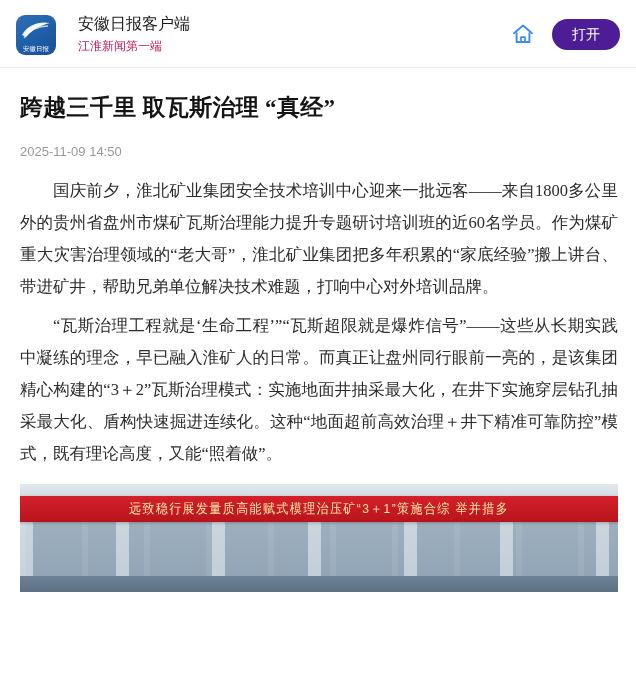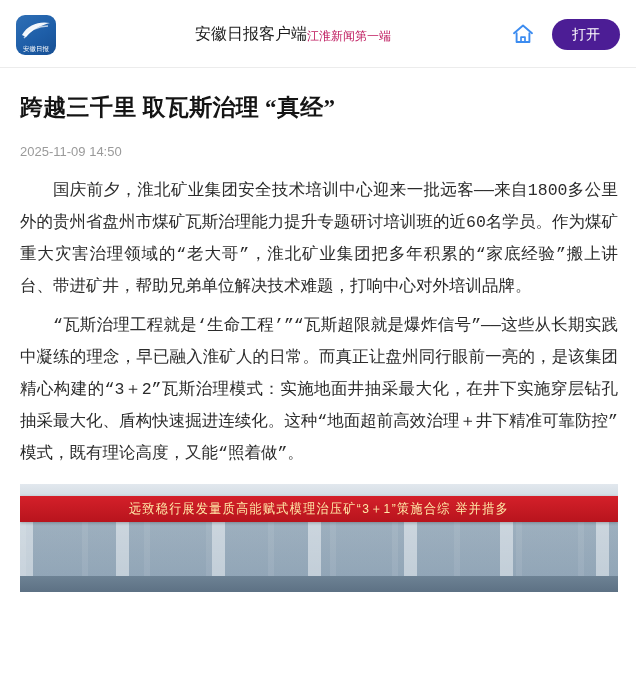--- a/index.html
+++ b/index.html
@@ -49,21 +49,21 @@
     color: #ffffff;
     letter-spacing: 0px;
     line-height: 1;
     padding-bottom: 3px;
     white-space: nowrap;
     transform: scale(0.92);
   }
   .app-titles {
     margin-left: 22px;
     display: flex;
-    flex-direction: row;
+    flex-direction: column;
     justify-content: center;
     flex: 1 1 auto;
     min-width: 0;
   }
   .app-name {
     font-size: 16px;
     color: #1a1a1a;
     line-height: 1.3;
     font-weight: 500;
   }
@@ -130,21 +130,21 @@
   .article-body {
     margin-top: 14px;
   }
   .article-body p {
     font-size: 16.5px;
     line-height: 1.95;
     color: #2b2b2b;
     margin: 0 0 6px 0;
     text-align: justify;
     text-justify: inter-ideograph;
-    font-family: Liberation Mono, monospace;
+    font-family: Liberation Serif, serif;
   }
   .article-body p.indent { text-indent: 2em; }
 
   
   .article-photo {
     margin-top: 14px;
     width: 100%;
     height: 108px;
     position: relative;
     overflow: hidden;

